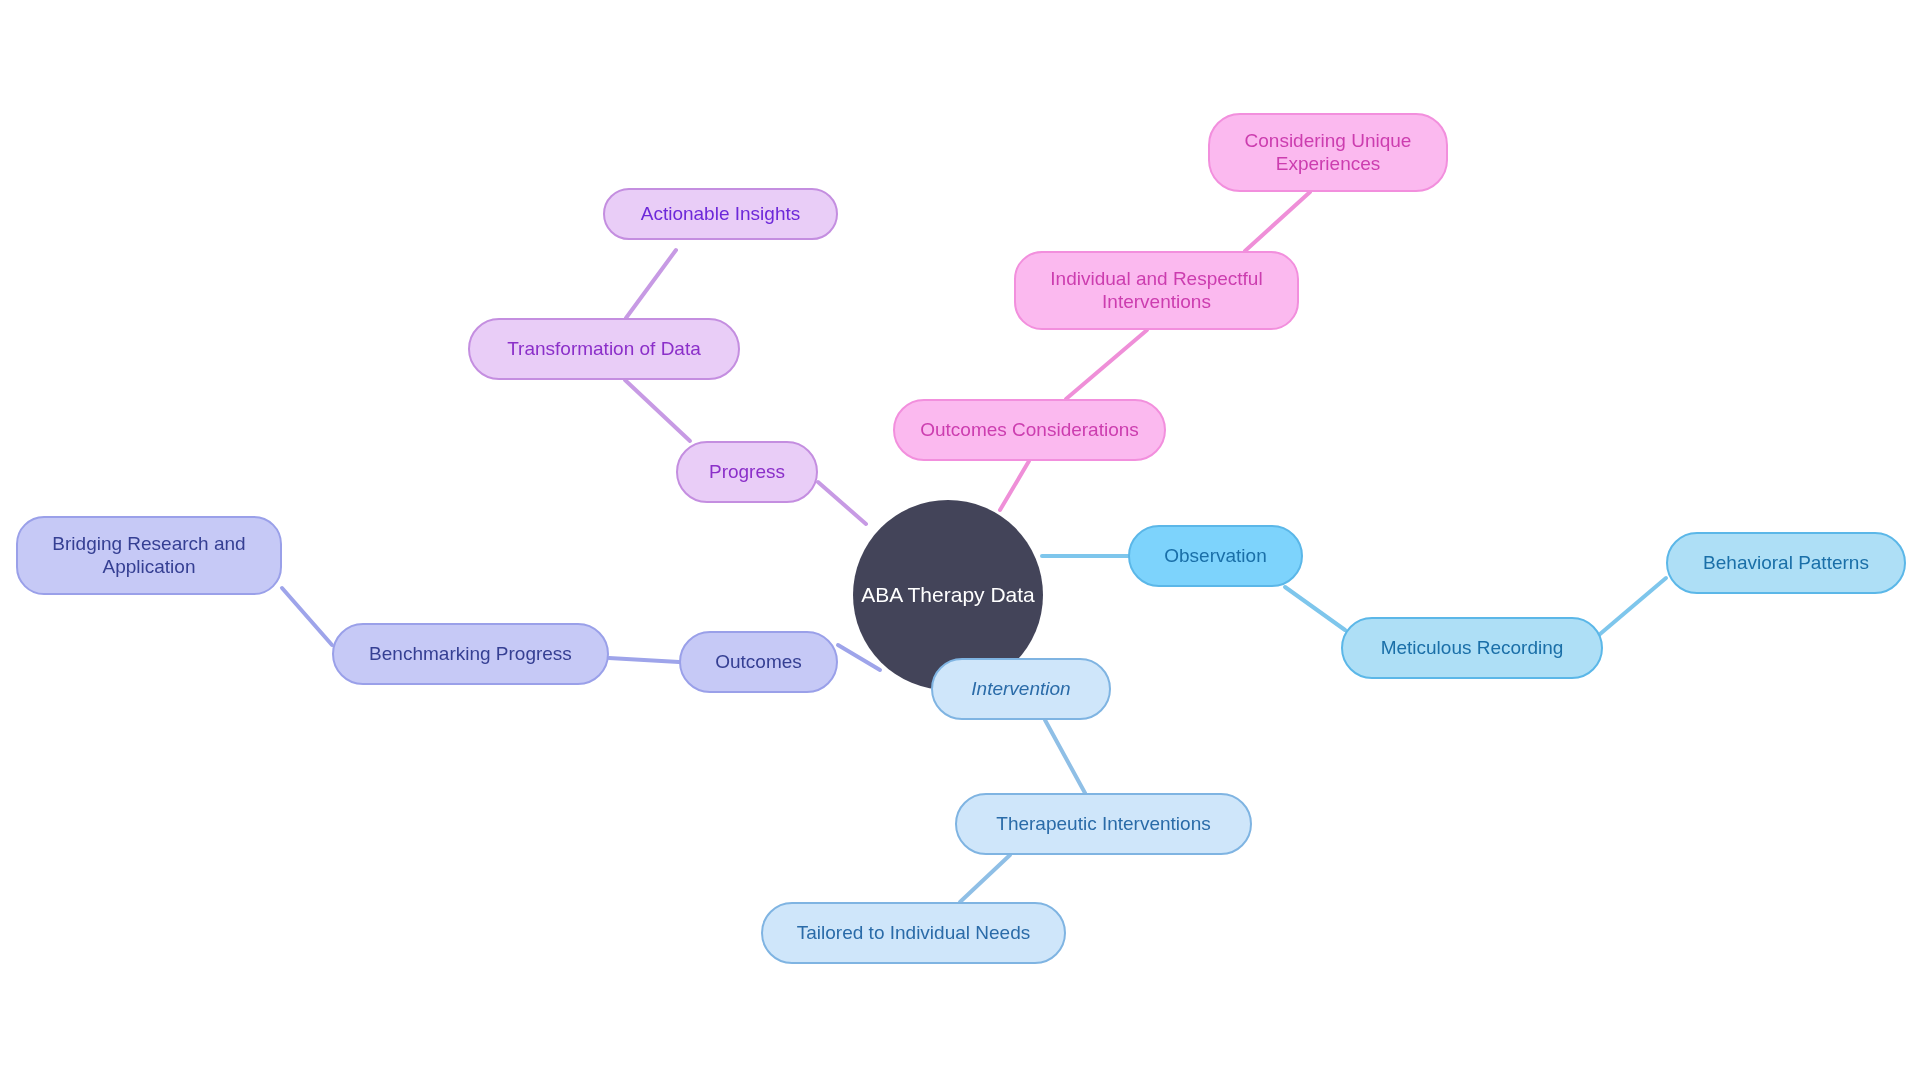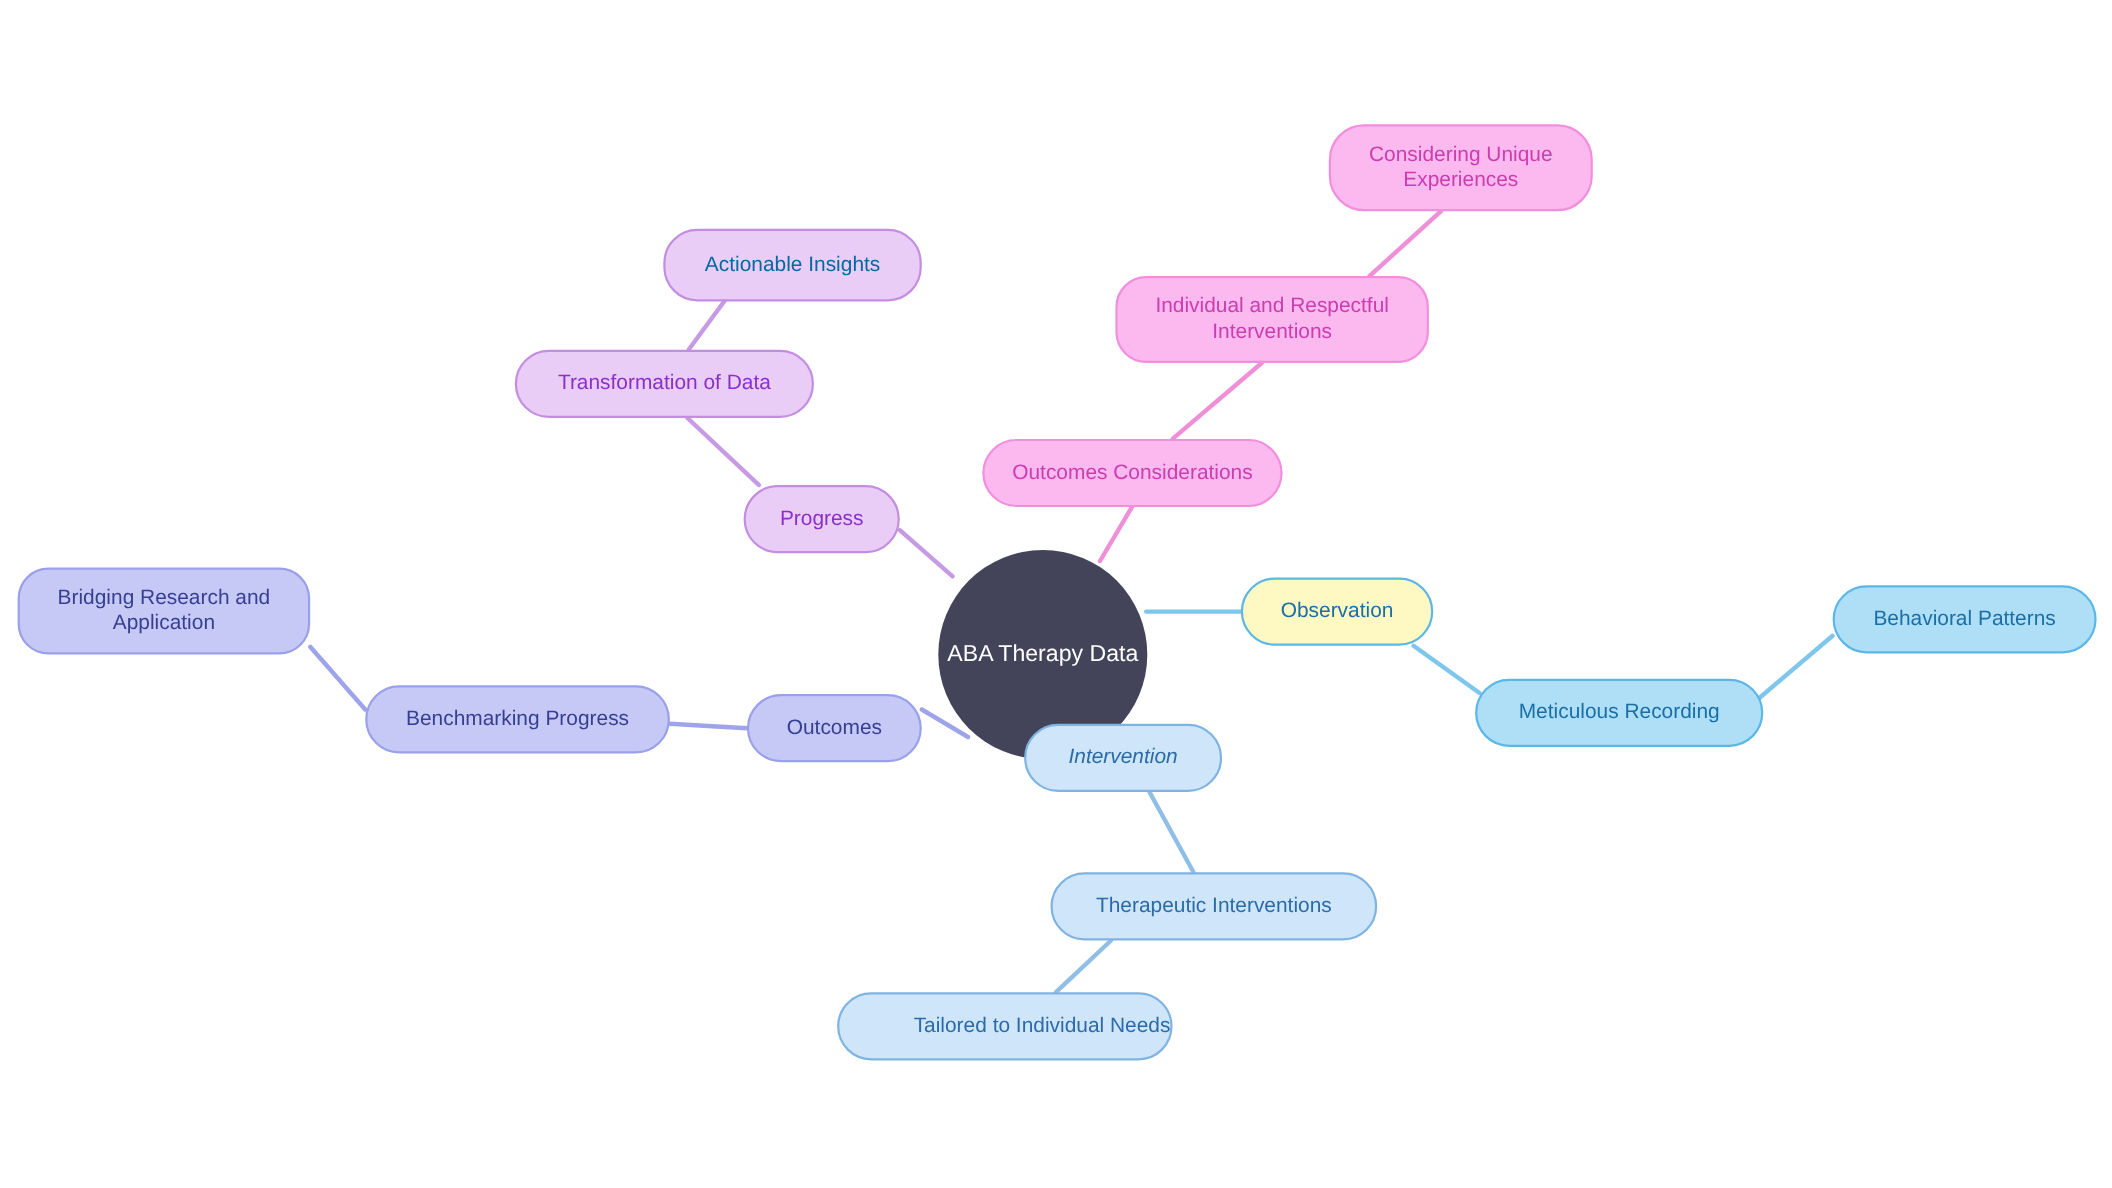--- a/index.html
+++ b/index.html
@@ -75,25 +75,25 @@
       <div class="node-root" style="left: 853px; top: 500px; width: 190px; height: 190px; background: rgb(67, 68, 89); color: rgb(255, 255, 255); font-size: 21px;">
         <span>ABA Therapy Data</span>
       </div>
       <div class="node" style="left: 893px; top: 399px; width: 273px; height: 62px; background: rgb(251, 185, 239); border-color: rgb(242, 143, 221); color: rgb(204, 61, 175); border-radius: 31px; font-size: 19px;"><span>Outcomes Considerations</span></div>
       <div class="node" style="left: 1014px; top: 251px; width: 285px; height: 79px; background: rgb(251, 185, 239); border-color: rgb(242, 143, 221); color: rgb(204, 61, 175); border-radius: 28px; font-size: 19px;"><span>Individual and Respectful
 Interventions</span></div>
       <div class="node" style="left: 1208px; top: 113px; width: 240px; height: 79px; background: rgb(251, 185, 239); border-color: rgb(242, 143, 221); color: rgb(204, 61, 175); border-radius: 32px; font-size: 19px; align-items: center;"><span>Considering Unique
 Experiences</span></div>
       <div class="node" style="left: 676px; top: 441px; width: 142px; height: 62px; background: rgb(233, 205, 247); border-color: rgb(196, 142, 224); color: rgb(139, 47, 201); border-radius: 31px; font-size: 19px;"><span>Progress</span></div>
       <div class="node" style="left: 468px; top: 318px; width: 272px; height: 62px; background: rgb(233, 205, 247); border-color: rgb(196, 142, 224); color: rgb(139, 47, 201); border-radius: 31px; font-size: 19px;"><span>Transformation of Data</span></div>
-      <div class="node" style="left: 603px; top: 188px; width: 235px; height: 66px; background: rgb(233, 205, 247); border-color: rgb(196, 142, 224); color: #0369a1; border-radius: 31px; font-size: 19px; margin-top: 20px;"><span>Actionable Insights</span></div>
+      <div class="node" style="left: 603px; top: 188px; width: 235px; height: 52px; background: rgb(233, 205, 247); border-color: rgb(196, 142, 224); color: #6d28d9; border-radius: 31px; font-size: 19px;"><span>Actionable Insights</span></div>
       <div class="node" style="left: 679px; top: 631px; width: 159px; height: 62px; background: rgb(198, 201, 246); border-color: rgb(154, 160, 233); color: rgb(53, 63, 147); border-radius: 31px; font-size: 19px; text-align: center;"><span>Outcomes</span></div>
       <div class="node" style="left: 332px; top: 623px; width: 277px; height: 62px; background: rgb(198, 201, 246); border-color: rgb(154, 160, 233); color: rgb(53, 63, 147); border-radius: 31px; font-size: 19px;"><span>Benchmarking Progress</span></div>
       <div class="node" style="left: 16px; top: 516px; width: 266px; height: 79px; background: rgb(198, 201, 246); border-color: rgb(154, 160, 233); color: rgb(53, 63, 147); border-radius: 28px; font-size: 19px;"><span>Bridging Research and
 Application</span></div>
-      <div class="node" style="left: 1128px; top: 525px; width: 175px; height: 62px; background: #fef9c3; border-color: rgb(91, 183, 232); color: rgb(26, 111, 168); border-radius: 31px; font-size: 19px;"><span>Observation</span></div>
+      <div class="node" style="left: 1128px; top: 525px; width: 175px; height: 62px; background: #7dd3fc; border-color: rgb(91, 183, 232); color: rgb(26, 111, 168); border-radius: 31px; font-size: 19px;"><span>Observation</span></div>
       <div class="node" style="left: 1341px; top: 617px; width: 262px; height: 62px; background: rgb(174, 223, 246); border-color: rgb(91, 183, 232); color: rgb(26, 111, 168); border-radius: 31px; font-size: 19px;"><span>Meticulous Recording</span></div>
       <div class="node" style="left: 1666px; top: 532px; width: 240px; height: 62px; background: rgb(174, 223, 246); border-color: rgb(91, 183, 232); color: rgb(26, 111, 168); border-radius: 31px; font-size: 19px;"><span>Behavioral Patterns</span></div>
       <div class="node" style="left: 931px; top: 658px; width: 180px; height: 62px; background: rgb(207, 230, 250); border-color: rgb(127, 180, 226); color: rgb(42, 107, 168); border-radius: 31px; font-size: 19px; font-style: italic;"><span>Intervention</span></div>
       <div class="node" style="left: 955px; top: 793px; width: 297px; height: 62px; background: rgb(207, 230, 250); border-color: rgb(127, 180, 226); color: rgb(42, 107, 168); border-radius: 31px; font-size: 19px;"><span>Therapeutic Interventions</span></div>
-      <div class="node" style="left: 761px; top: 902px; width: 305px; height: 62px; background: rgb(207, 230, 250); border-color: rgb(127, 180, 226); color: rgb(42, 107, 168); border-radius: 31px; font-size: 19px; justify-content: flex-end;"><span>Tailored to Individual Needs</span></div>
+      <div class="node" style="left: 761px; top: 902px; width: 305px; height: 62px; background: rgb(207, 230, 250); border-color: rgb(127, 180, 226); color: rgb(42, 107, 168); border-radius: 31px; font-size: 19px;"><span>Tailored to Individual Needs</span></div>
     </div>
 </div>
 
 </body></html>

